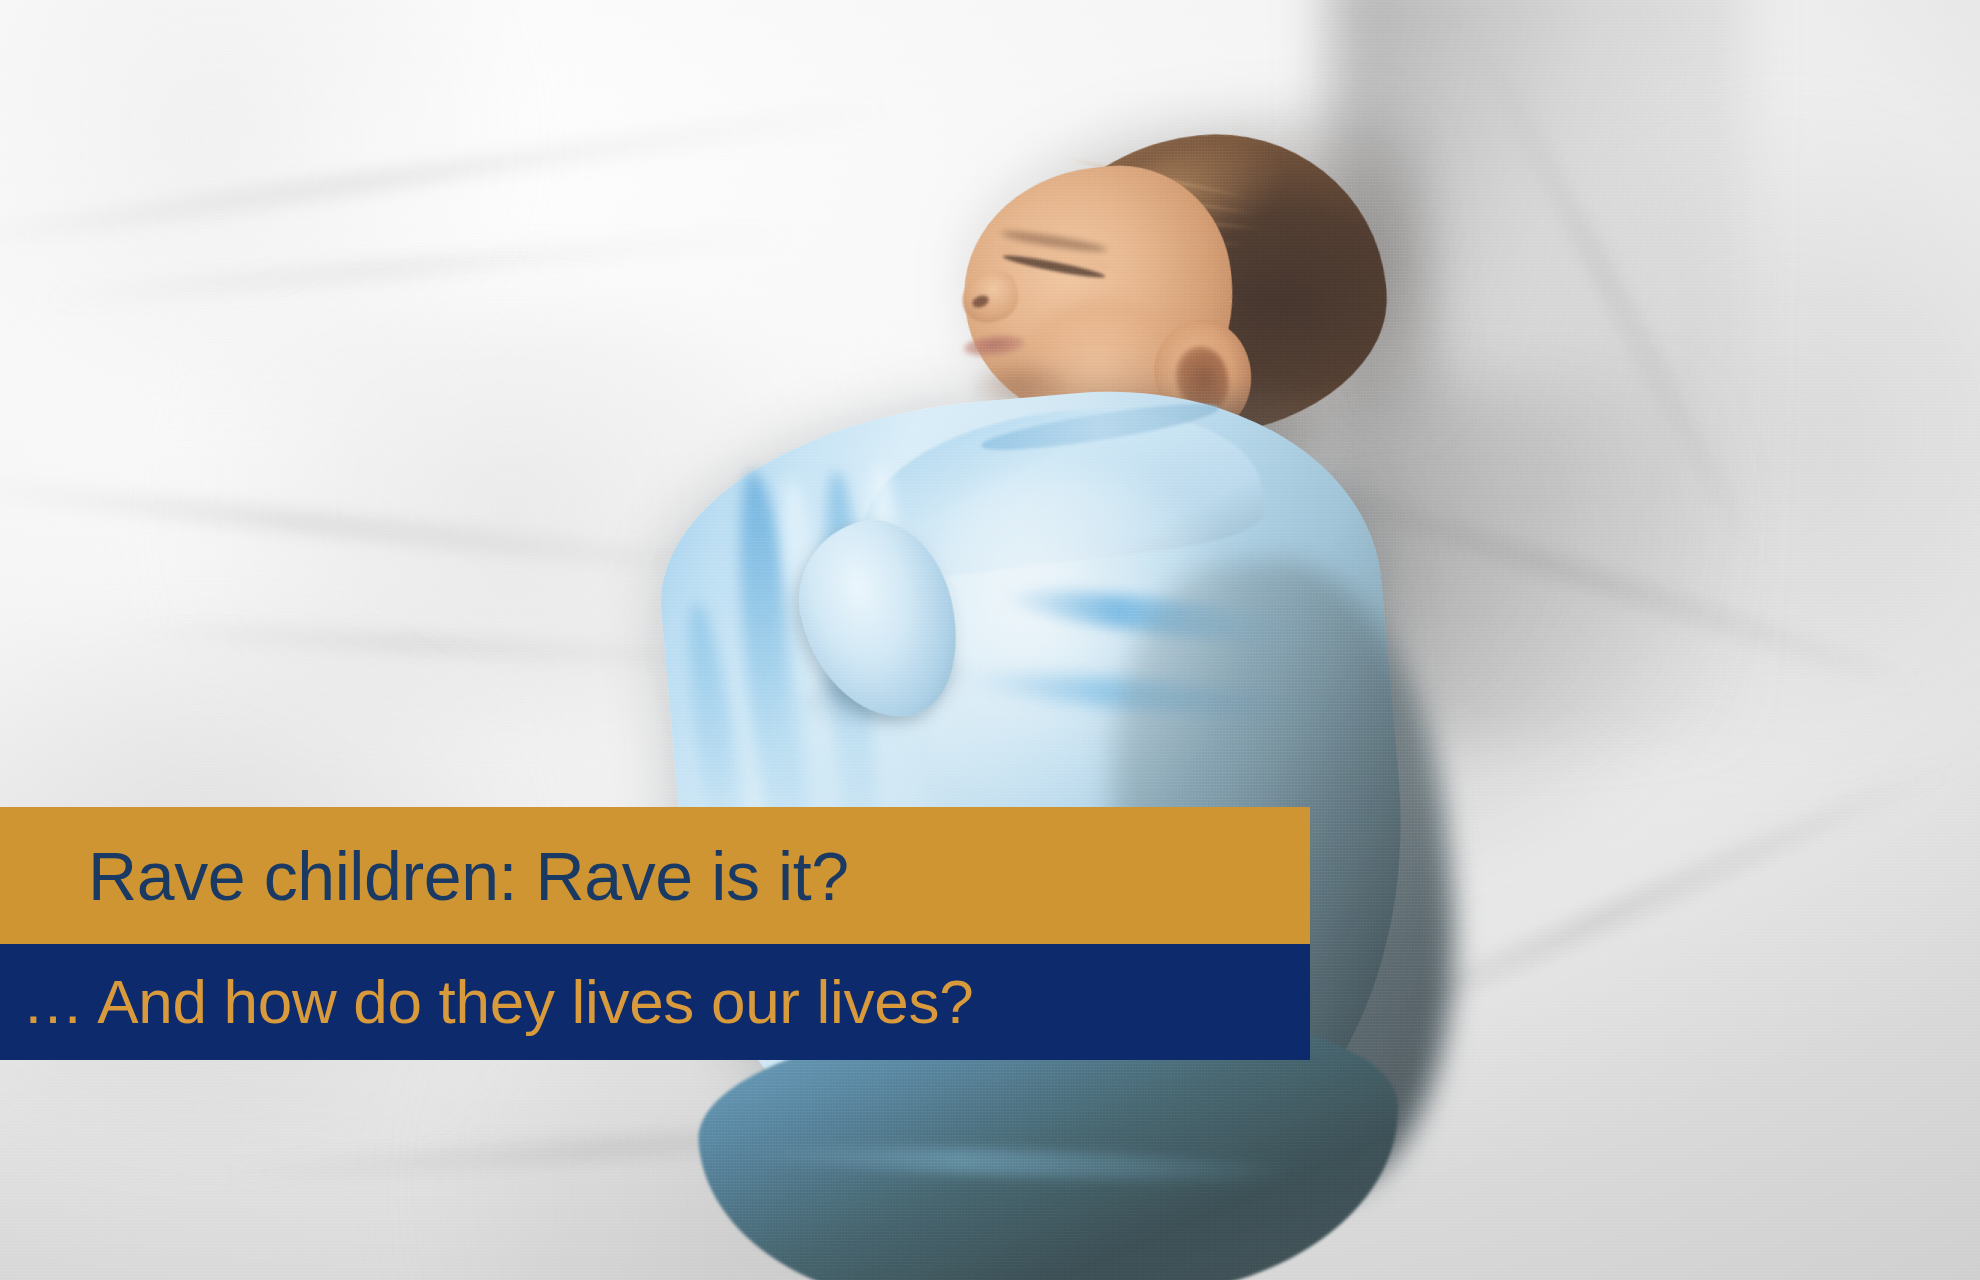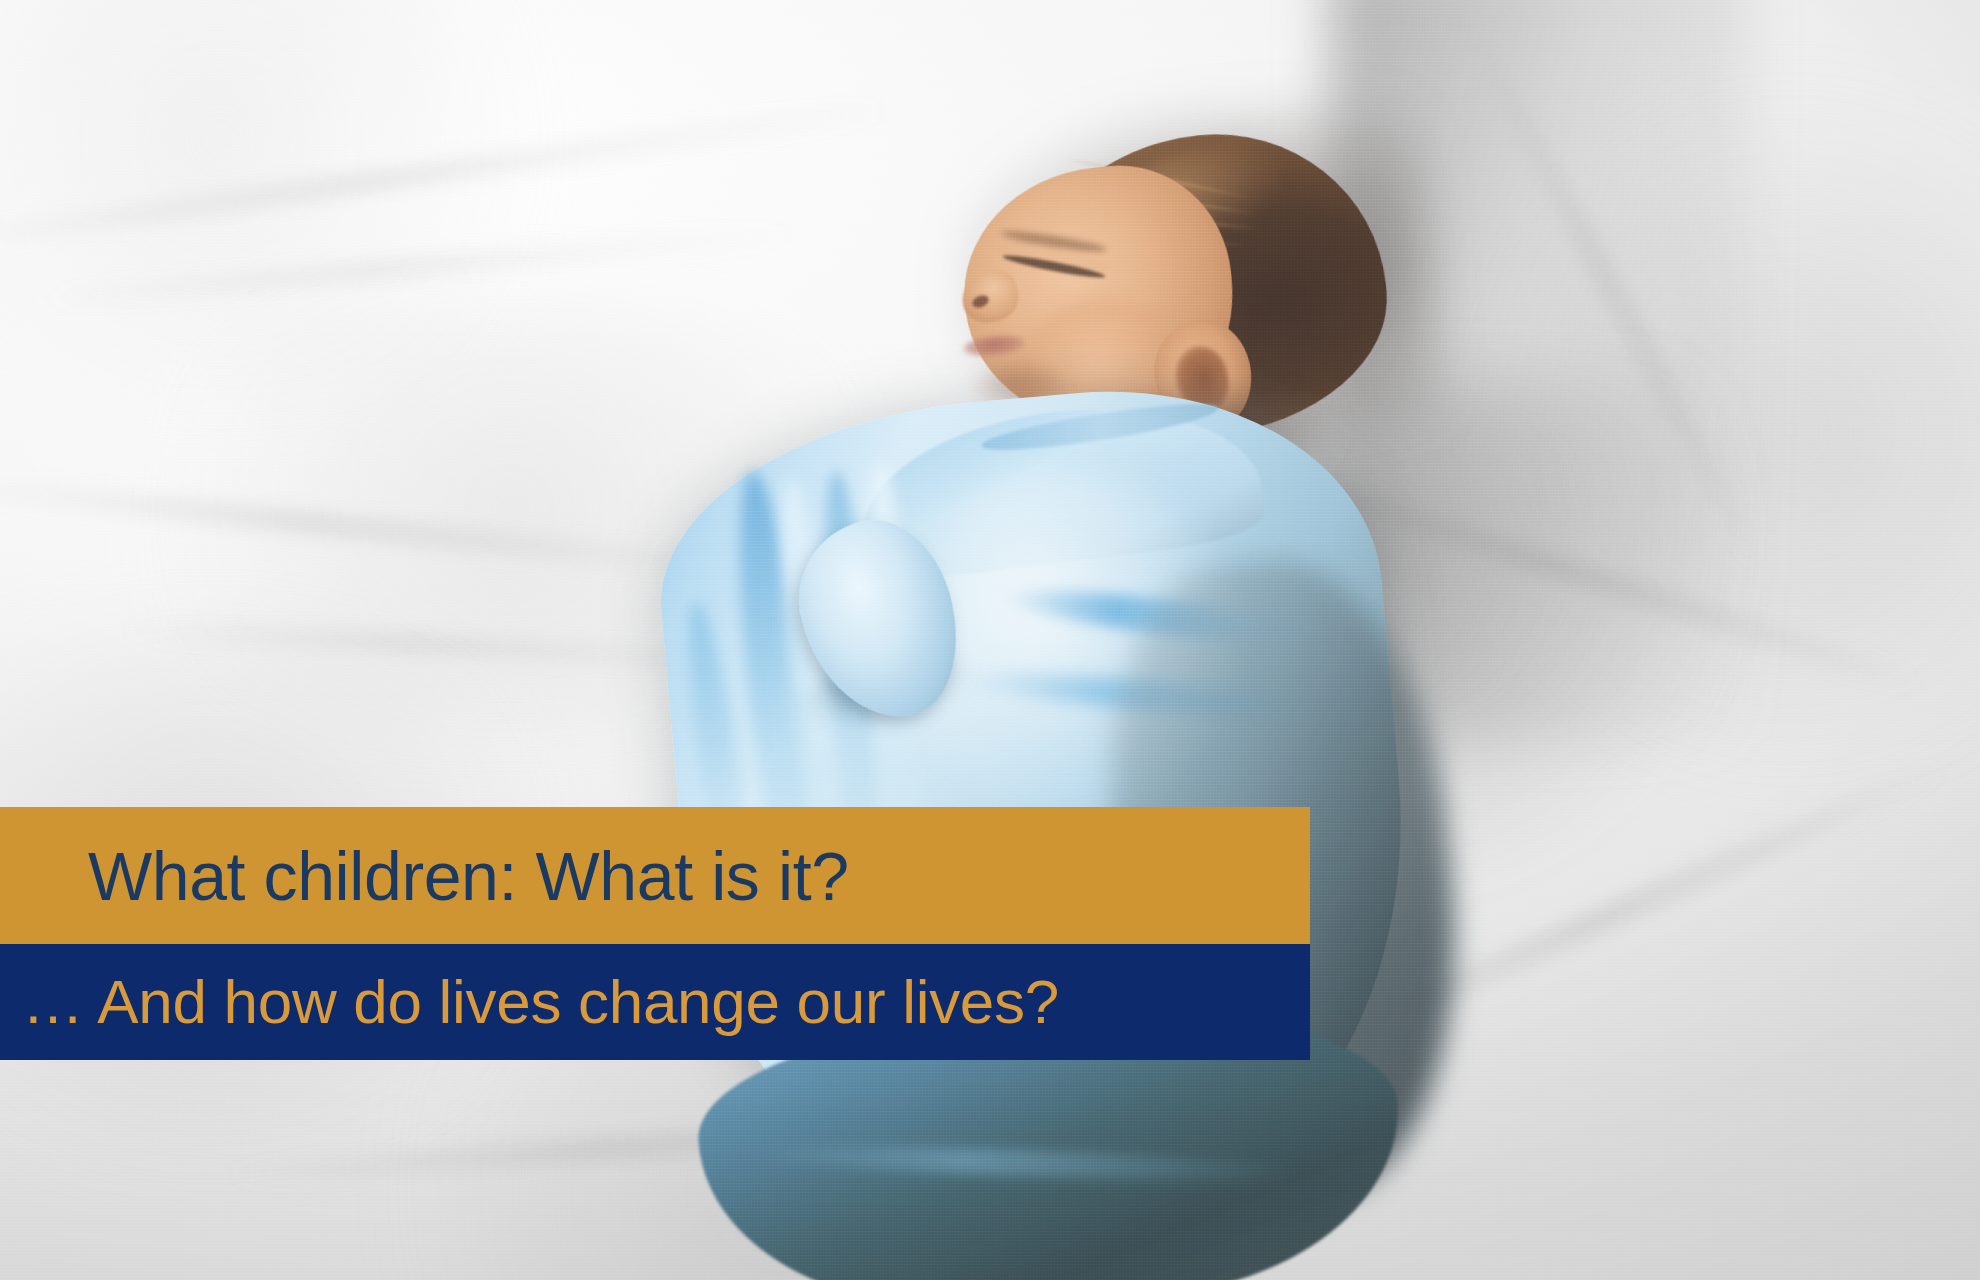--- a/index.html
+++ b/index.html
@@ -461,20 +461,20 @@
     <div class="knot"></div>
     <div class="swaddle-dark"></div>
     <div class="swaddle-bottom"></div>
     <div class="swaddle-bottom-fold"></div>
 
     <div class="grade"></div>
     <div class="grain"></div>
   </div>
 
   <div class="banner banner-primary" style="background: rgb(206, 149, 50);">
-    <span class="banner-text" style="color: rgb(27, 58, 99);">What children: What is it?</span>
+    <span class="banner-text" style="color: rgb(27, 58, 99);">Rave children: Rave is it?</span>
   </div>
 
   <div class="banner banner-secondary" style="background: rgb(13, 42, 109);">
-    <span class="banner-text" style="color: rgb(216, 154, 59);">… And how do lives change our lives?</span>
+    <span class="banner-text" style="color: rgb(216, 154, 59);">… And how do they lives our lives?</span>
   </div>
 
 </div>
 
 </body></html>

